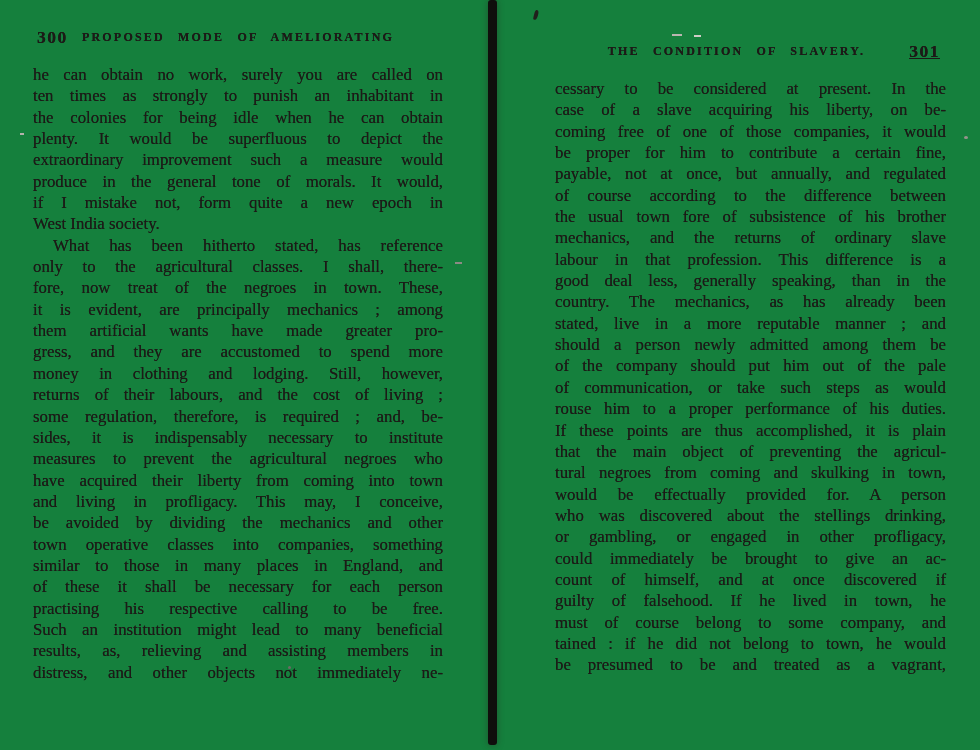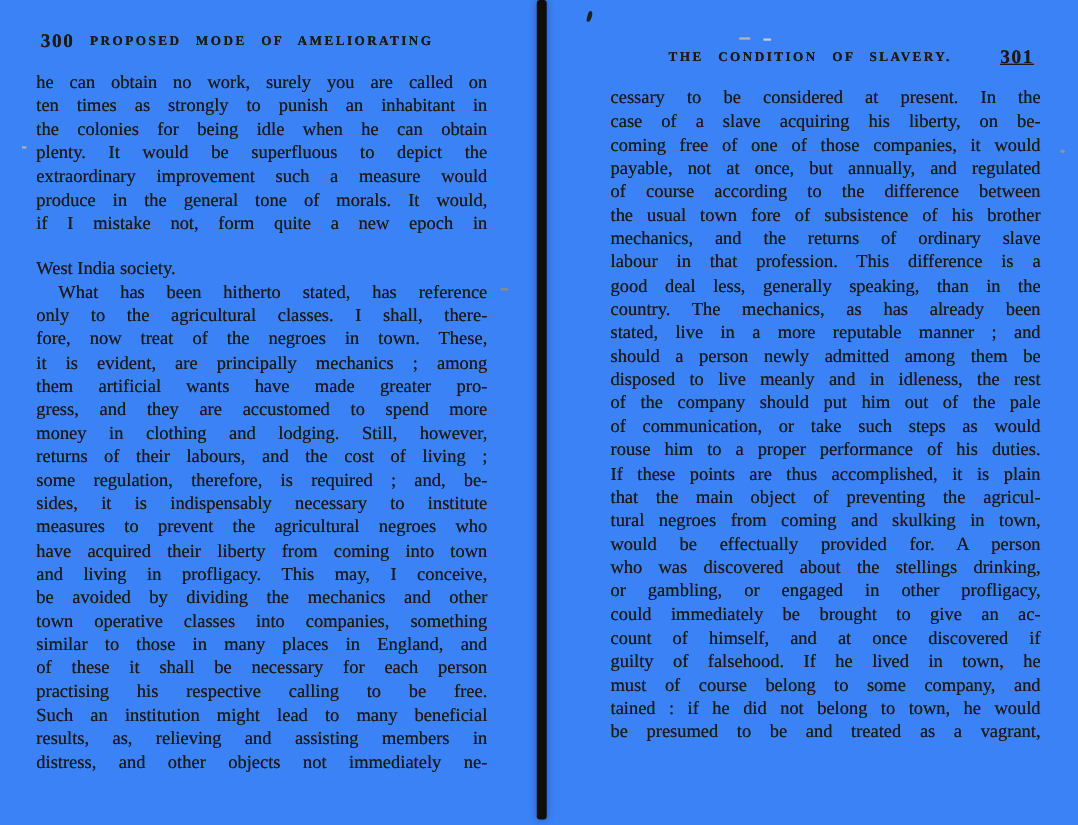--- a/index.html
+++ b/index.html
@@ -4,21 +4,21 @@
 <style>
   html, body {
     margin: 0;
     padding: 0;
     background: #e9e7e2;
   }
   .scan {
     position: relative;
     width: 980px;
     height: 750px;
-    background: #3b82f6;
+    background: #15803d;
     overflow: hidden;
     font-family: "Liberation Serif", "DejaVu Serif", serif;
     color: #1c1a17;
   }
   .gutter {
     position: absolute;
     left: 488px;
     top: 0;
     width: 9px;
     height: 745px;
@@ -62,21 +62,21 @@
   .line {
     font-size: 16.8px;
     line-height: 21.35px;
     height: 21.35px;
     white-space: nowrap;
     text-align: justify;
     text-align-last: justify;
     text-shadow: 0 0 0.45px rgba(28,26,23,0.85);
   }
   .line.indent { text-indent: 20px; }
-  .line.short  { text-align-last: left; margin-top: 20px; }
+  .line.short  { text-align-last: left; }
 
   
   .speck { position: absolute; background: #211f1c; }
   .speck.comma-mark {
     left: 534px; top: 10px; width: 4px; height: 10px;
     border-radius: 60% 60% 70% 30%;
     transform: rotate(14deg);
   }
   .speck.dash-a { left: 672px; top: 34px; width: 10px; height: 2px; background: #b9b6b0; }
   .speck.dash-b { left: 694px; top: 35px; width: 7px;  height: 2px; background: #cfccc6; }
@@ -140,30 +140,30 @@
 
   <div class="page right">
     <div class="header">
       <span class="running-title">THE CONDITION OF SLAVERY.</span>
       <span class="page-number">301</span>
     </div>
     <div class="body">
         <div class="line">cessary to be considered at present. In the</div>
         <div class="line">case of a slave acquiring his liberty, on be-</div>
         <div class="line">coming free of one of those companies, it would</div>
+        <div class="line">be proper for him to contribute a certain fine,</div>
         <div class="line">payable, not at once, but annually, and regulated</div>
         <div class="line">of course according to the difference between</div>
         <div class="line">the usual town fore of subsistence of his brother</div>
         <div class="line">mechanics, and the returns of ordinary slave</div>
         <div class="line">labour in that profession. This difference is a</div>
         <div class="line">good deal less, generally speaking, than in the</div>
         <div class="line">country. The mechanics, as has already been</div>
         <div class="line">stated, live in a more reputable manner ; and</div>
         <div class="line">should a person newly admitted among them be</div>
-        <div class="line">disposed to live meanly and in idleness, the rest</div>
         <div class="line">of the company should put him out of the pale</div>
         <div class="line">of communication, or take such steps as would</div>
         <div class="line">rouse him to a proper performance of his duties.</div>
         <div class="line">If these points are thus accomplished, it is plain</div>
         <div class="line">that the main object of preventing the agricul-</div>
         <div class="line">tural negroes from coming and skulking in town,</div>
         <div class="line">would be effectually provided for. A person</div>
         <div class="line">who was discovered about the stellings drinking,</div>
         <div class="line">or gambling, or engaged in other profligacy,</div>
         <div class="line">could immediately be brought to give an ac-</div>

